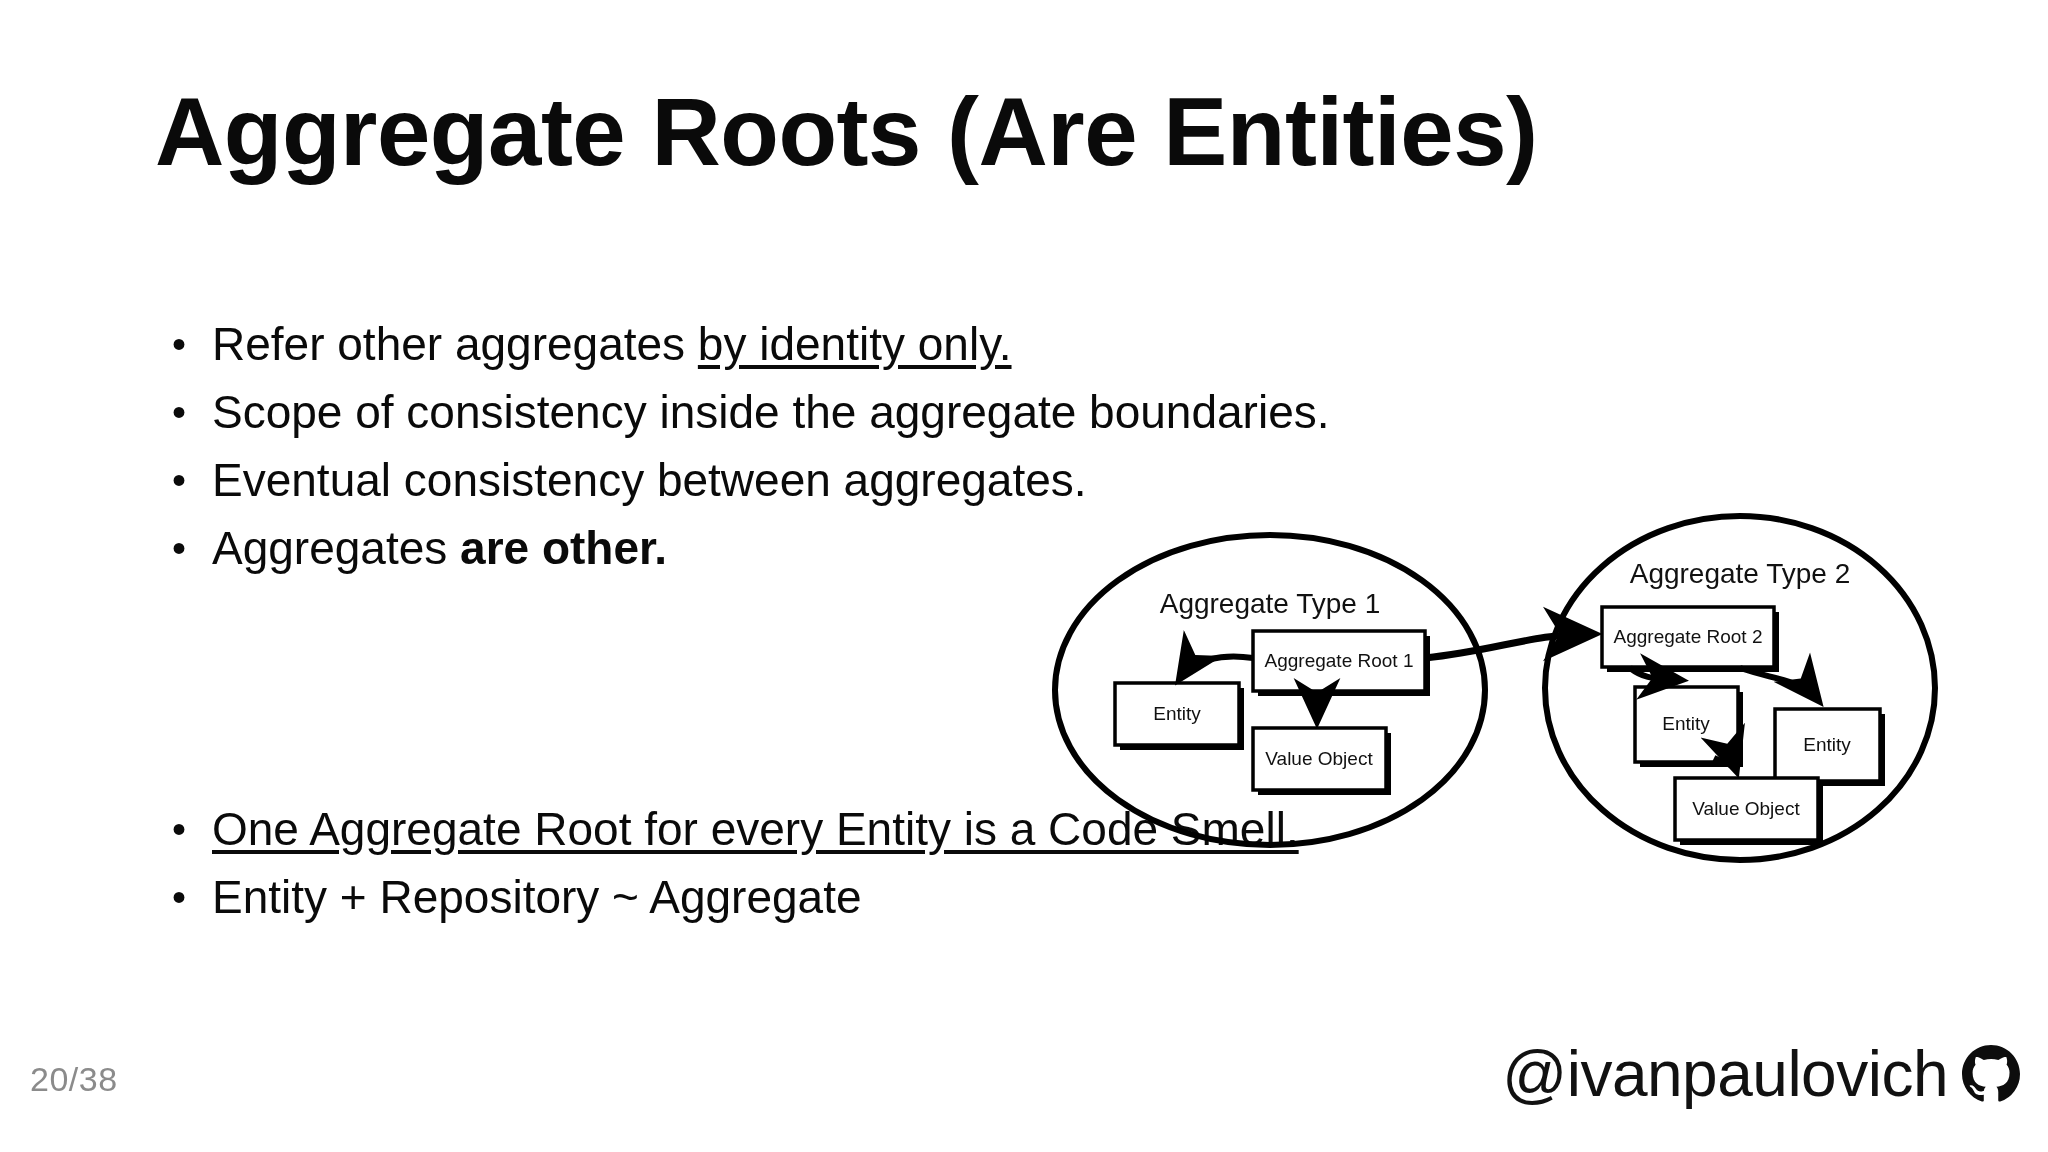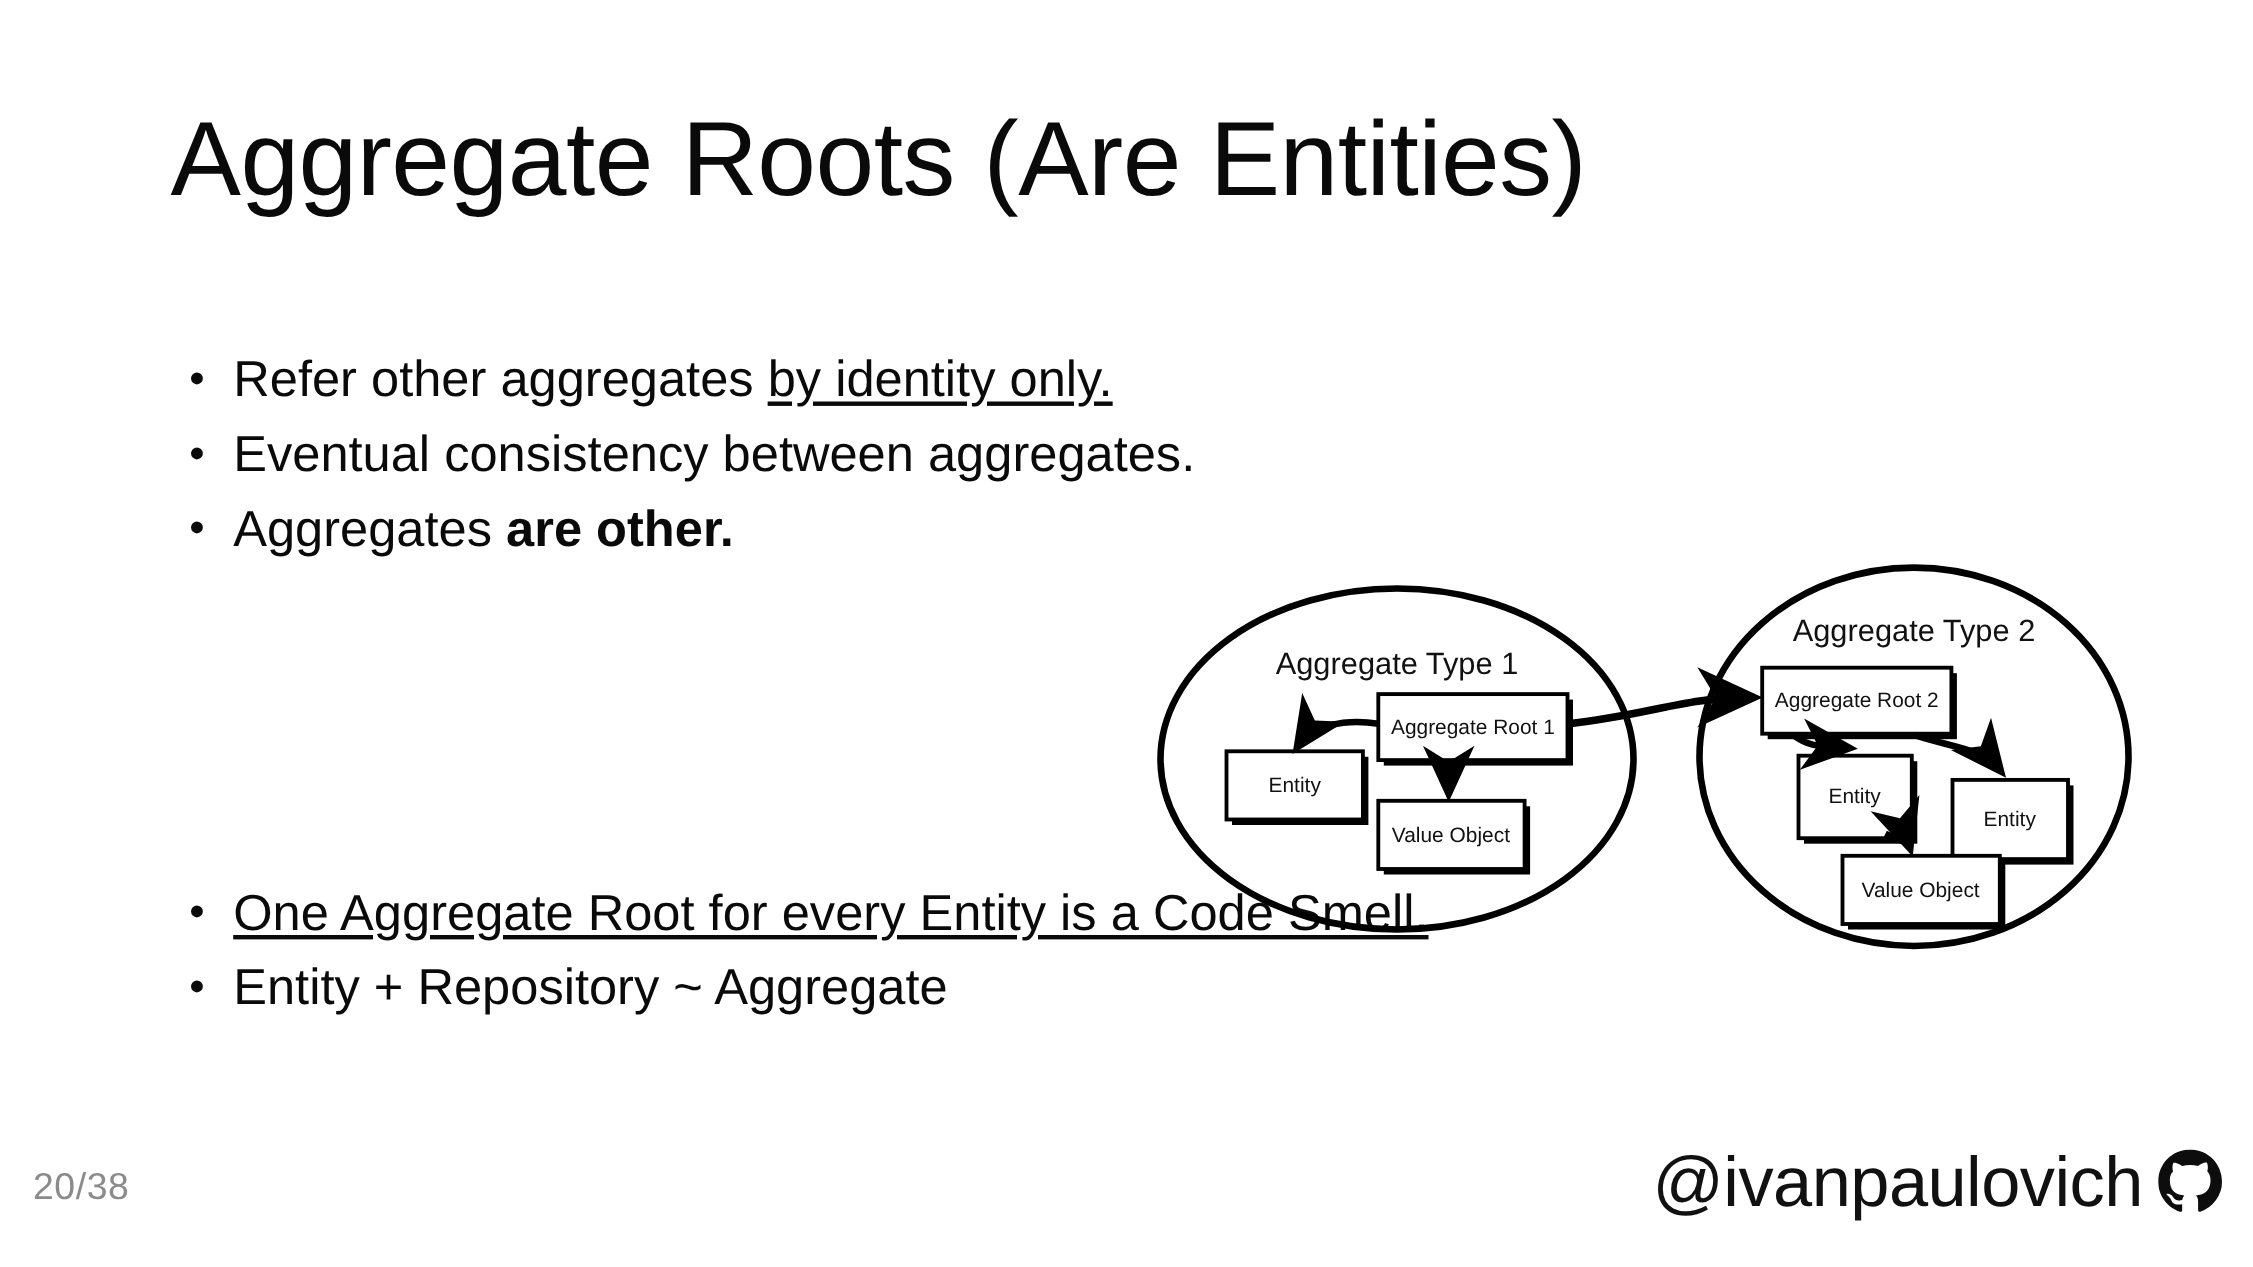--- a/index.html
+++ b/index.html
@@ -16,24 +16,24 @@
     width: 2048px;
     height: 1152px;
     background: #ffffff;
     overflow: hidden;
   }
 
   
   #slide-title {
     position: absolute;
     left: 155px;
-    top: 97px;
+    top: 84px;
     font-size: 96px;
     line-height: 1.0;
-    font-weight: 400;
+    font-weight: 700;
     color: #0a0a0a;
     letter-spacing: -0.5px;
     white-space: nowrap;
   }
 
   
   .bullet-list {
     position: absolute;
     left: 155px;
     margin: 17px;
@@ -102,20 +102,21 @@
 <body>
 
 <div id="slide">
 
   <div id="slide-title">Aggregate Roots (Are Entities)</div>
 
   <ul class="bullet-list" id="bullets-top">
 
     <li class="bullet-item"><span>Refer other aggregates </span><span class="u">by identity only.</span></li>
 
+    <li class="bullet-item"><span>Scope of consistency inside the aggregate boundaries.</span></li>
 
     <li class="bullet-item"><span>Eventual consistency between aggregates.</span></li>
 
     <li class="bullet-item"><span>Aggregates </span><span class="b">are other.</span></li>
   </ul>
 
   <ul class="bullet-list" id="bullets-bottom">
 
 
     <li class="bullet-item"><span class="u">One Aggregate Root for every Entity is a Code Smell.</span></li>

